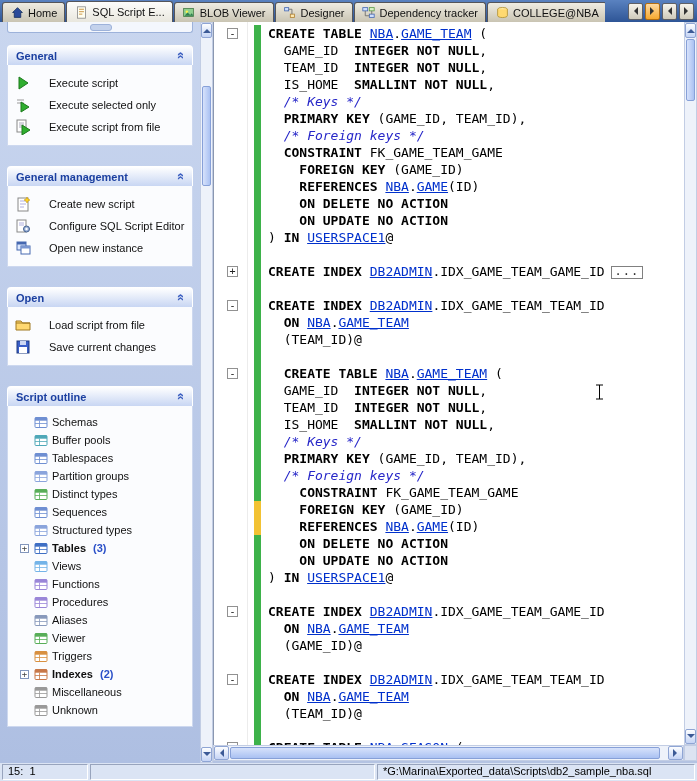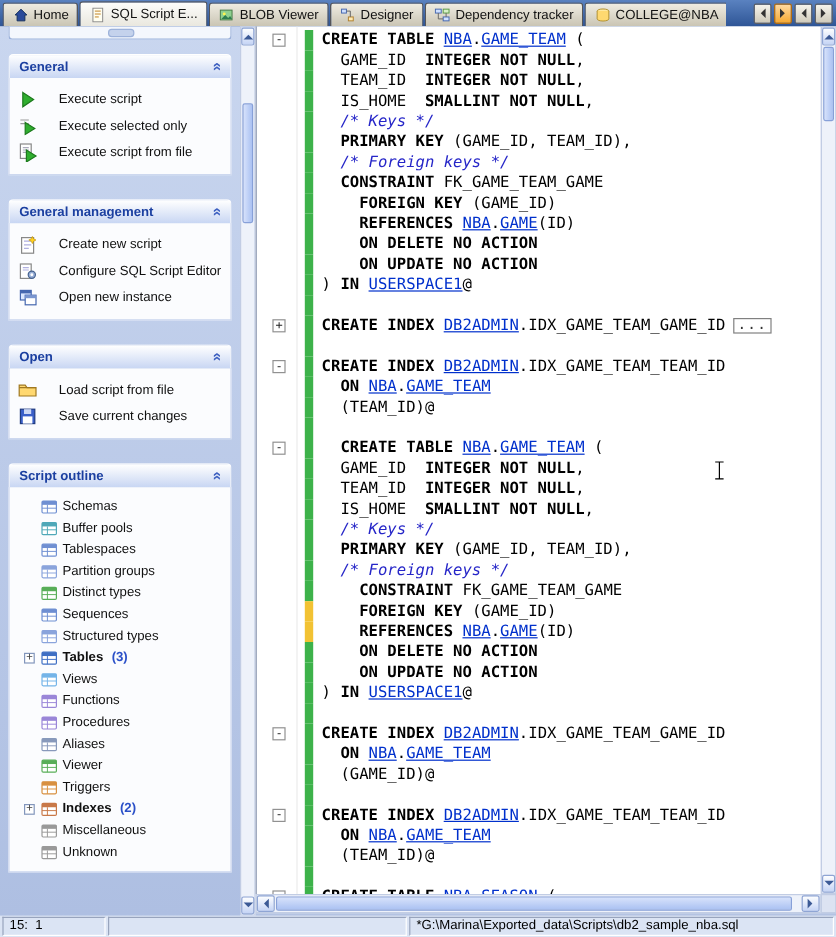--- a/index.html
+++ b/index.html
@@ -73,21 +73,21 @@
   #hsb .sbbtn{top:0;height:14px;width:15px}
   .sbbtn.left{left:0}
   .sbbtn.right{right:0}
   #corner{position:absolute;left:684px;top:745px;width:13px;height:16px;background:#dce3f2;border:1px solid #c2cde4}
 
   
   #statusbar{position:absolute;left:0;top:763px;width:697px;height:18px;background:var(--status-bg);display:flex;gap:2px;padding:1px 2px;font-size:11px;color:#000}
   .scell{border:1px solid;border-color:#98a4bd #fff #fff #98a4bd;display:flex;align-items:flex-start;padding:0 5px;white-space:pre;overflow:hidden;background:var(--status-bg)}
   .c1{width:86px}
   .c2{flex:1}
-  .c3{width:354px}
+  .c3{width:318px}
 </style>
 </head>
 <body>
 
 <div id="app" data-name="application-window">
 
   <div id="tabbar" data-name="tab-bar">
     <div class="tabs" data-name="tab-strip">
         <div class="tab" data-name="tab-home">
           <span class="ticon" data-name="home-icon">

